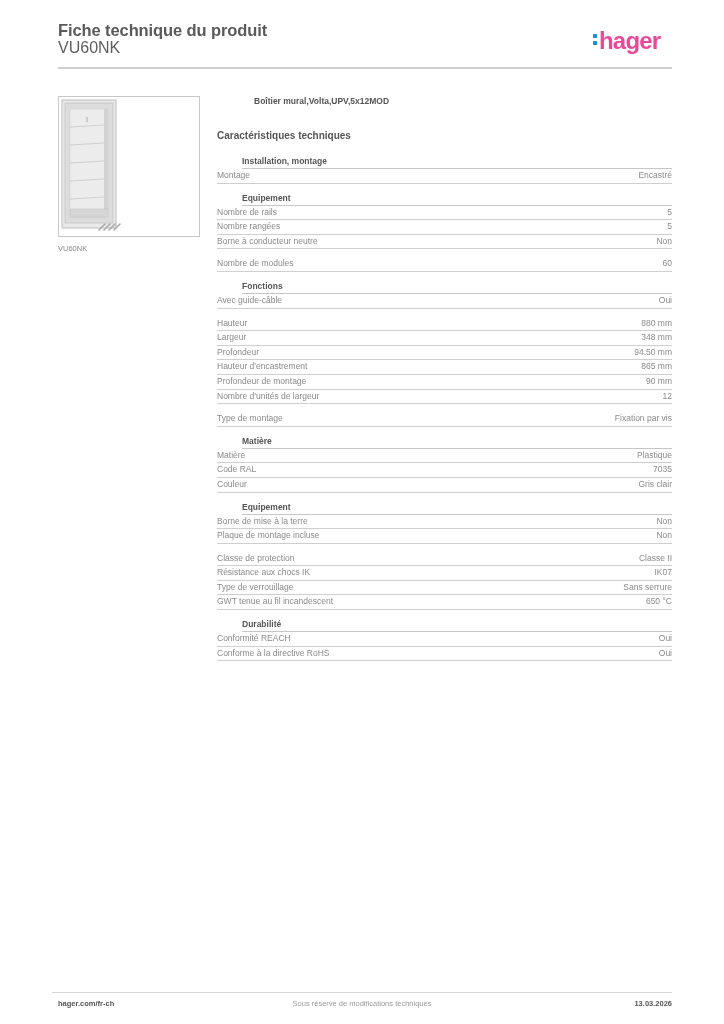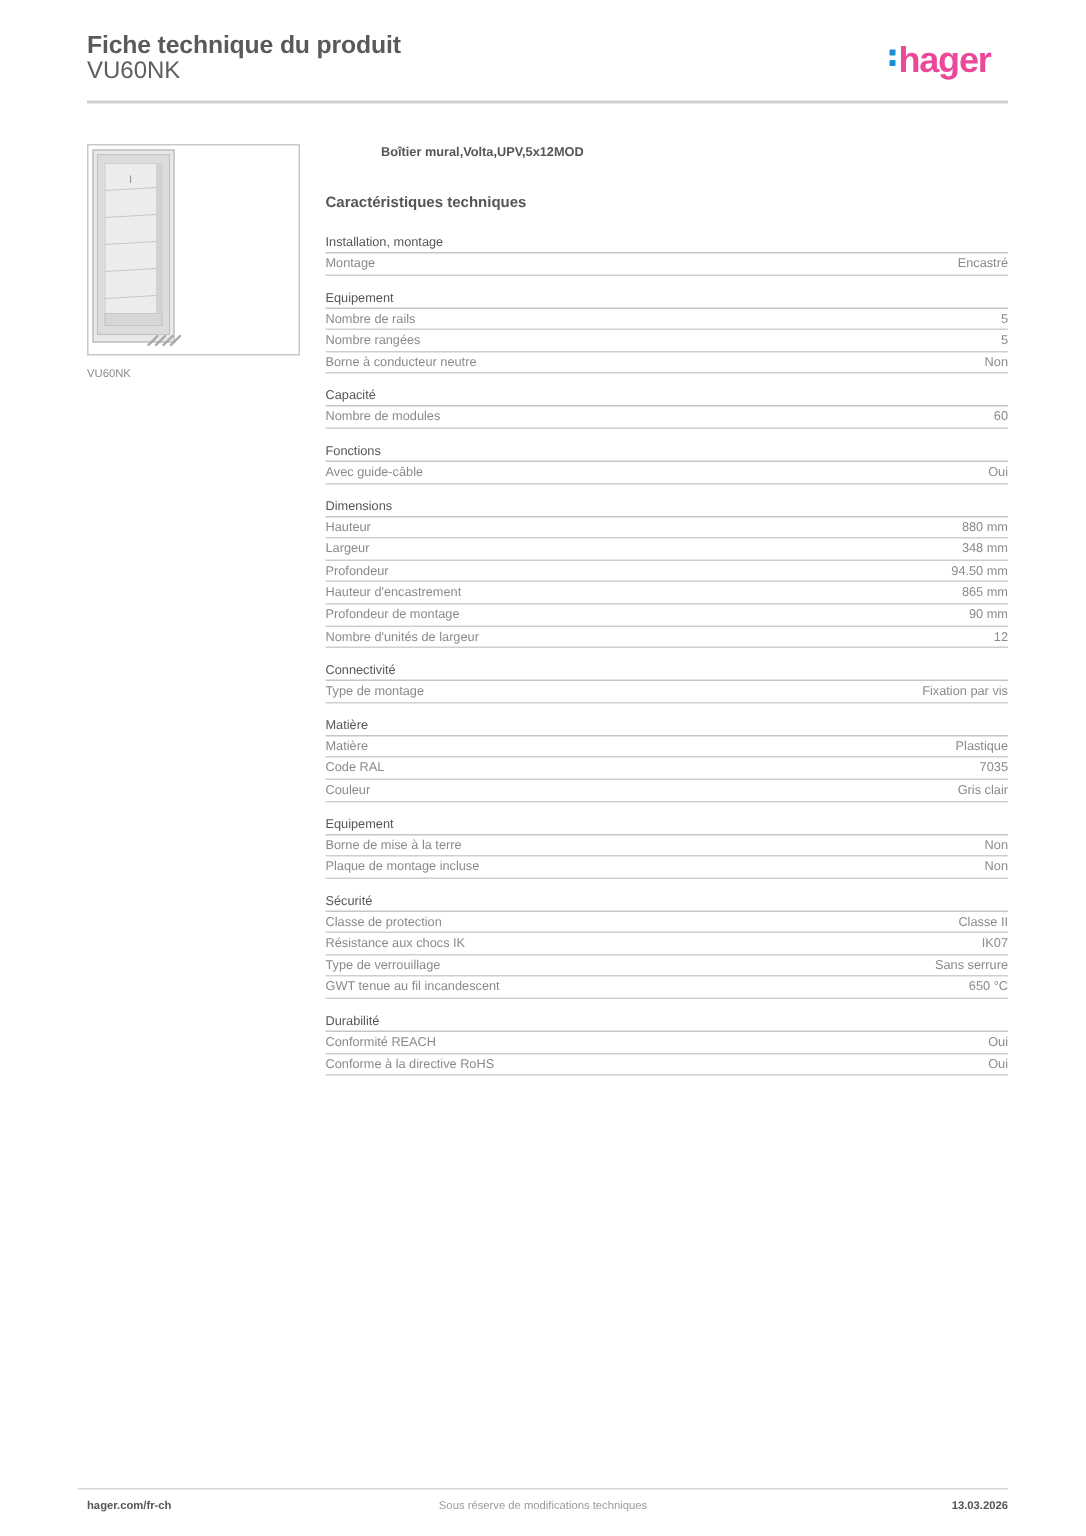--- a/index.html
+++ b/index.html
@@ -13,21 +13,21 @@
   .header-rule { position:absolute; left:58px; top:67px; width:614px; height:2px; background:#cfcfcf; }
 
   .image-box { position:absolute; left:58px; top:96px; width:142px; height:141px; border:1px solid #c8c8c8; box-sizing:border-box; background:#fff; }
   .image-caption { position:absolute; left:58px; top:244px; font-size:7.5px; color:#8a8a8a; }
 
   .product-desc { position:absolute; left:217px; top:96px; font-size:8.5px; font-weight:bold; color:#555;padding-left:37px; }
   .specs-title { position:absolute; left:217px; top:130px; font-size:10px; font-weight:bold; color:#555; }
 
   .specs { position:absolute; left:217px; top:155px; width:455px; }
   .group { margin-bottom:8px; }
-  .group-title { font-size:8.5px; font-weight:normal; color:#555; height:13px; line-height:13px; border-bottom:1px solid #c6c6c6; }
+  .group-title { font-size:8.5px; font-weight:bold; color:#555; height:13px; line-height:13px; border-bottom:1px solid #c6c6c6;margin-left:25px; }
   .row { display:flex; justify-content:space-between; font-size:8.5px; color:#8a8a8a; height:13.6px; line-height:13.6px; border-bottom:1px solid #cfcfcf; }
   .row .v { text-align:right; }
 
   .footer-rule { position:absolute; left:52px; top:992px; width:620px; height:1px; background:#d5d5d5; }
   .footer-left { position:absolute; left:58px; top:999px; font-size:7.5px; font-weight:bold; color:#555; }
   .footer-mid { position:absolute; left:0; width:724px; text-align:center; top:999px; font-size:7.5px; color:#9a9a9a; }
   .footer-right { position:absolute; right:52px; top:999px; font-size:7.5px; font-weight:bold; color:#555; }
 </style>
 </head>
 <body>
@@ -91,35 +91,33 @@
       <div class="row">
         <span class="l">Nombre rangées</span>
         <span class="v">5</span>
       </div>
       <div class="row">
         <span class="l">Borne à conducteur neutre</span>
         <span class="v">Non</span>
       </div>
     </div>
     <div class="group">
-      <div class="group-title">Capacité</div>
       <div class="row">
         <span class="l">Nombre de modules</span>
         <span class="v">60</span>
       </div>
     </div>
     <div class="group">
       <div class="group-title">Fonctions</div>
       <div class="row">
         <span class="l">Avec guide-câble</span>
         <span class="v">Oui</span>
       </div>
     </div>
     <div class="group">
-      <div class="group-title">Dimensions</div>
       <div class="row">
         <span class="l">Hauteur</span>
         <span class="v">880 mm</span>
       </div>
       <div class="row">
         <span class="l">Largeur</span>
         <span class="v">348 mm</span>
       </div>
       <div class="row">
         <span class="l">Profondeur</span>
@@ -132,21 +130,20 @@
       <div class="row">
         <span class="l">Profondeur de montage</span>
         <span class="v">90 mm</span>
       </div>
       <div class="row">
         <span class="l">Nombre d'unités de largeur</span>
         <span class="v">12</span>
       </div>
     </div>
     <div class="group">
-      <div class="group-title">Connectivité</div>
       <div class="row">
         <span class="l">Type de montage</span>
         <span class="v">Fixation par vis</span>
       </div>
     </div>
     <div class="group">
       <div class="group-title">Matière</div>
       <div class="row">
         <span class="l">Matière</span>
         <span class="v">Plastique</span>
@@ -165,21 +162,20 @@
       <div class="row">
         <span class="l">Borne de mise à la terre</span>
         <span class="v">Non</span>
       </div>
       <div class="row">
         <span class="l">Plaque de montage incluse</span>
         <span class="v">Non</span>
       </div>
     </div>
     <div class="group">
-      <div class="group-title">Sécurité</div>
       <div class="row">
         <span class="l">Classe de protection</span>
         <span class="v">Classe II</span>
       </div>
       <div class="row">
         <span class="l">Résistance aux chocs IK</span>
         <span class="v">IK07</span>
       </div>
       <div class="row">
         <span class="l">Type de verrouillage</span>

